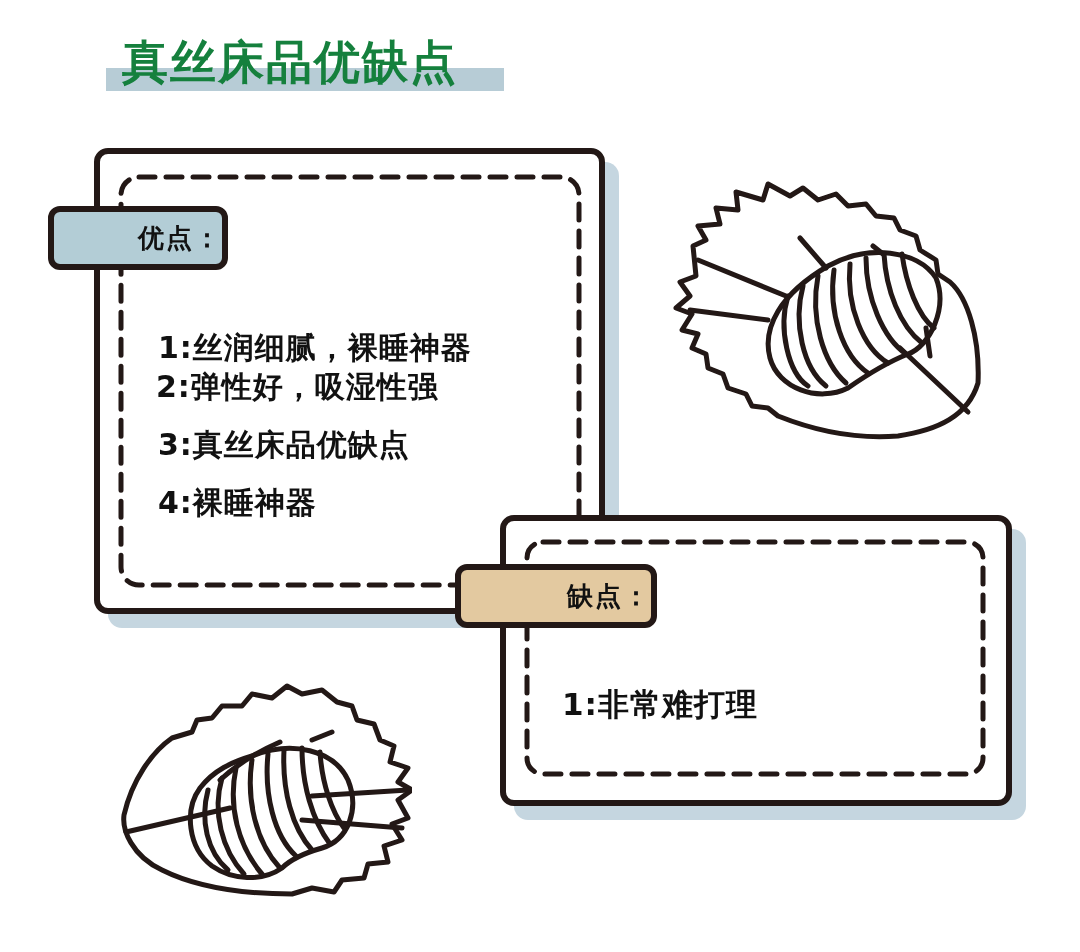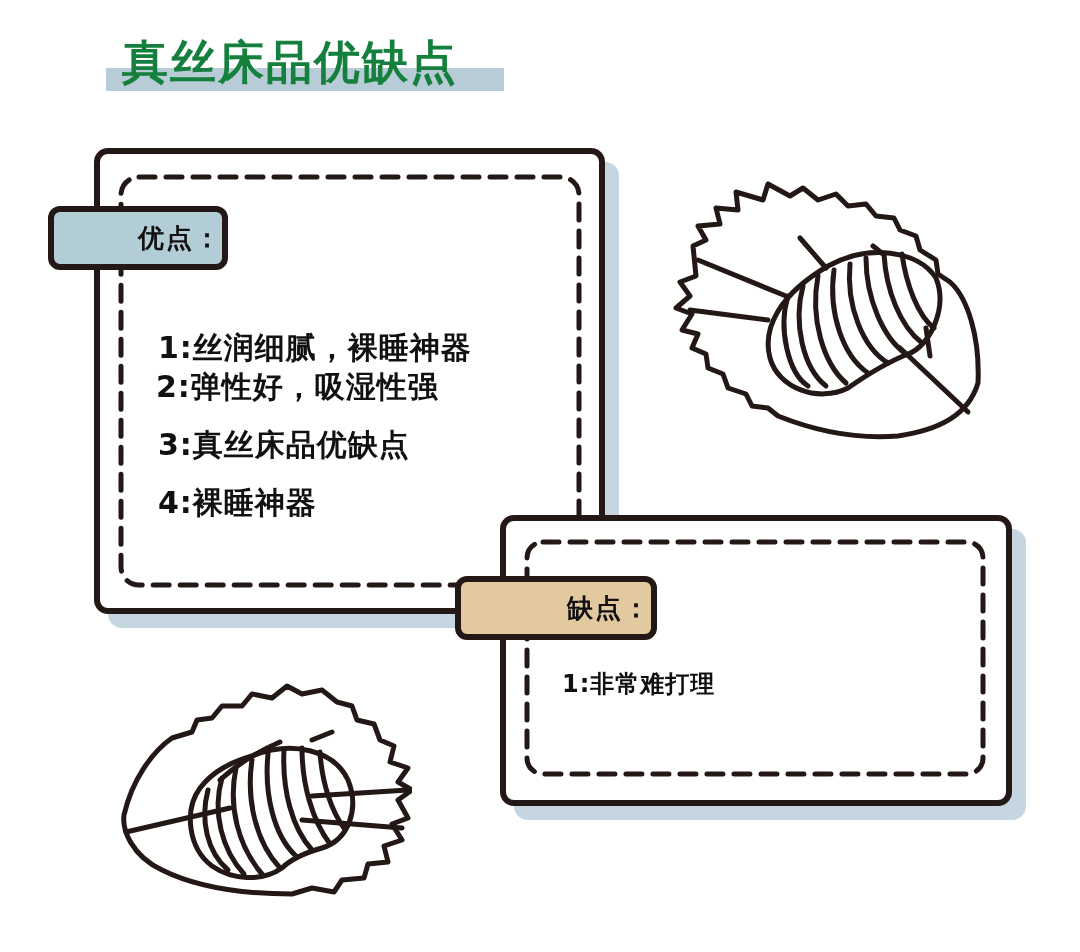--- a/index.html
+++ b/index.html
@@ -55,24 +55,24 @@
 <div class="list-item" style="left:158px;top:328px;">1:丝润细腻，裸睡神器</div>
 <div class="list-item" style="left:156px;top:367px;">2:弹性好，吸湿性强</div>
 <div class="list-item" style="left:158px;top:425px;">3:真丝床品优缺点</div>
 <div class="list-item" style="left:158px;top:483px;">4:裸睡神器</div>
 
 <div class="shadow" style="left:514px;top:529px;width:512px;height:291px;"></div>
 <div class="card" style="left:500px;top:515px;width:512px;height:291px;"></div>
 <svg class="dashed" style="left:522px;top:537px;" width="470" height="244">
   <rect x="5" y="5" width="456" height="232" rx="16" ry="16" fill="none" stroke="#231816" stroke-width="5" stroke-dasharray="16 11" stroke-linecap="round"></rect>
 </svg>
-<div class="tag" style="left:455px;top:576px;width:202px;height:64px;background:#e3c9a0;">
+<div class="tag" style="left:455px;top:564px;width:202px;height:64px;background:#e3c9a0;">
   <span>缺点：</span>
 </div>
-<div class="list-item" style="left:562px;top:668px;font-size:24px;">1:非常难打理</div>
+<div class="list-item" style="left:562px;top:684px;font-size:31px;">1:非常难打理</div>
 
 <svg class="illus" style="left:668px;top:178px;" width="330" height="270" viewBox="0 0 330 270">
   <g fill="none" stroke="#231816" stroke-width="5" stroke-linejoin="round" stroke-linecap="round">
     <path d="M25 68 L38 62 L30 48 L52 46 L48 30 L70 32 L68 14 L95 22 L100 6 L122 18 L135 10 L150 22 L168 16 L180 28 L198 26 L208 38 L226 40 L232 52 L248 58 L252 72 L268 82 L270 96 L282 104 C300 120 312 160 310 205 C300 238 270 252 230 258 C180 262 140 250 110 238 L100 230 L84 228 L78 216 L60 210 L55 196 L40 190 L38 176 L24 170 L30 156 L14 152 L24 136 L8 130 L22 118 L12 104 L28 98 Z"></path>
     <path d="M30 82 L118 118"></path>
     <path d="M22 132 L100 142"></path>
     <path d="M232 170 L300 234"></path>
     <path d="M132 60 L158 90"></path>
     <path d="M205 68 L215 76"></path>
     <path d="M258 150 L262 178"></path>

